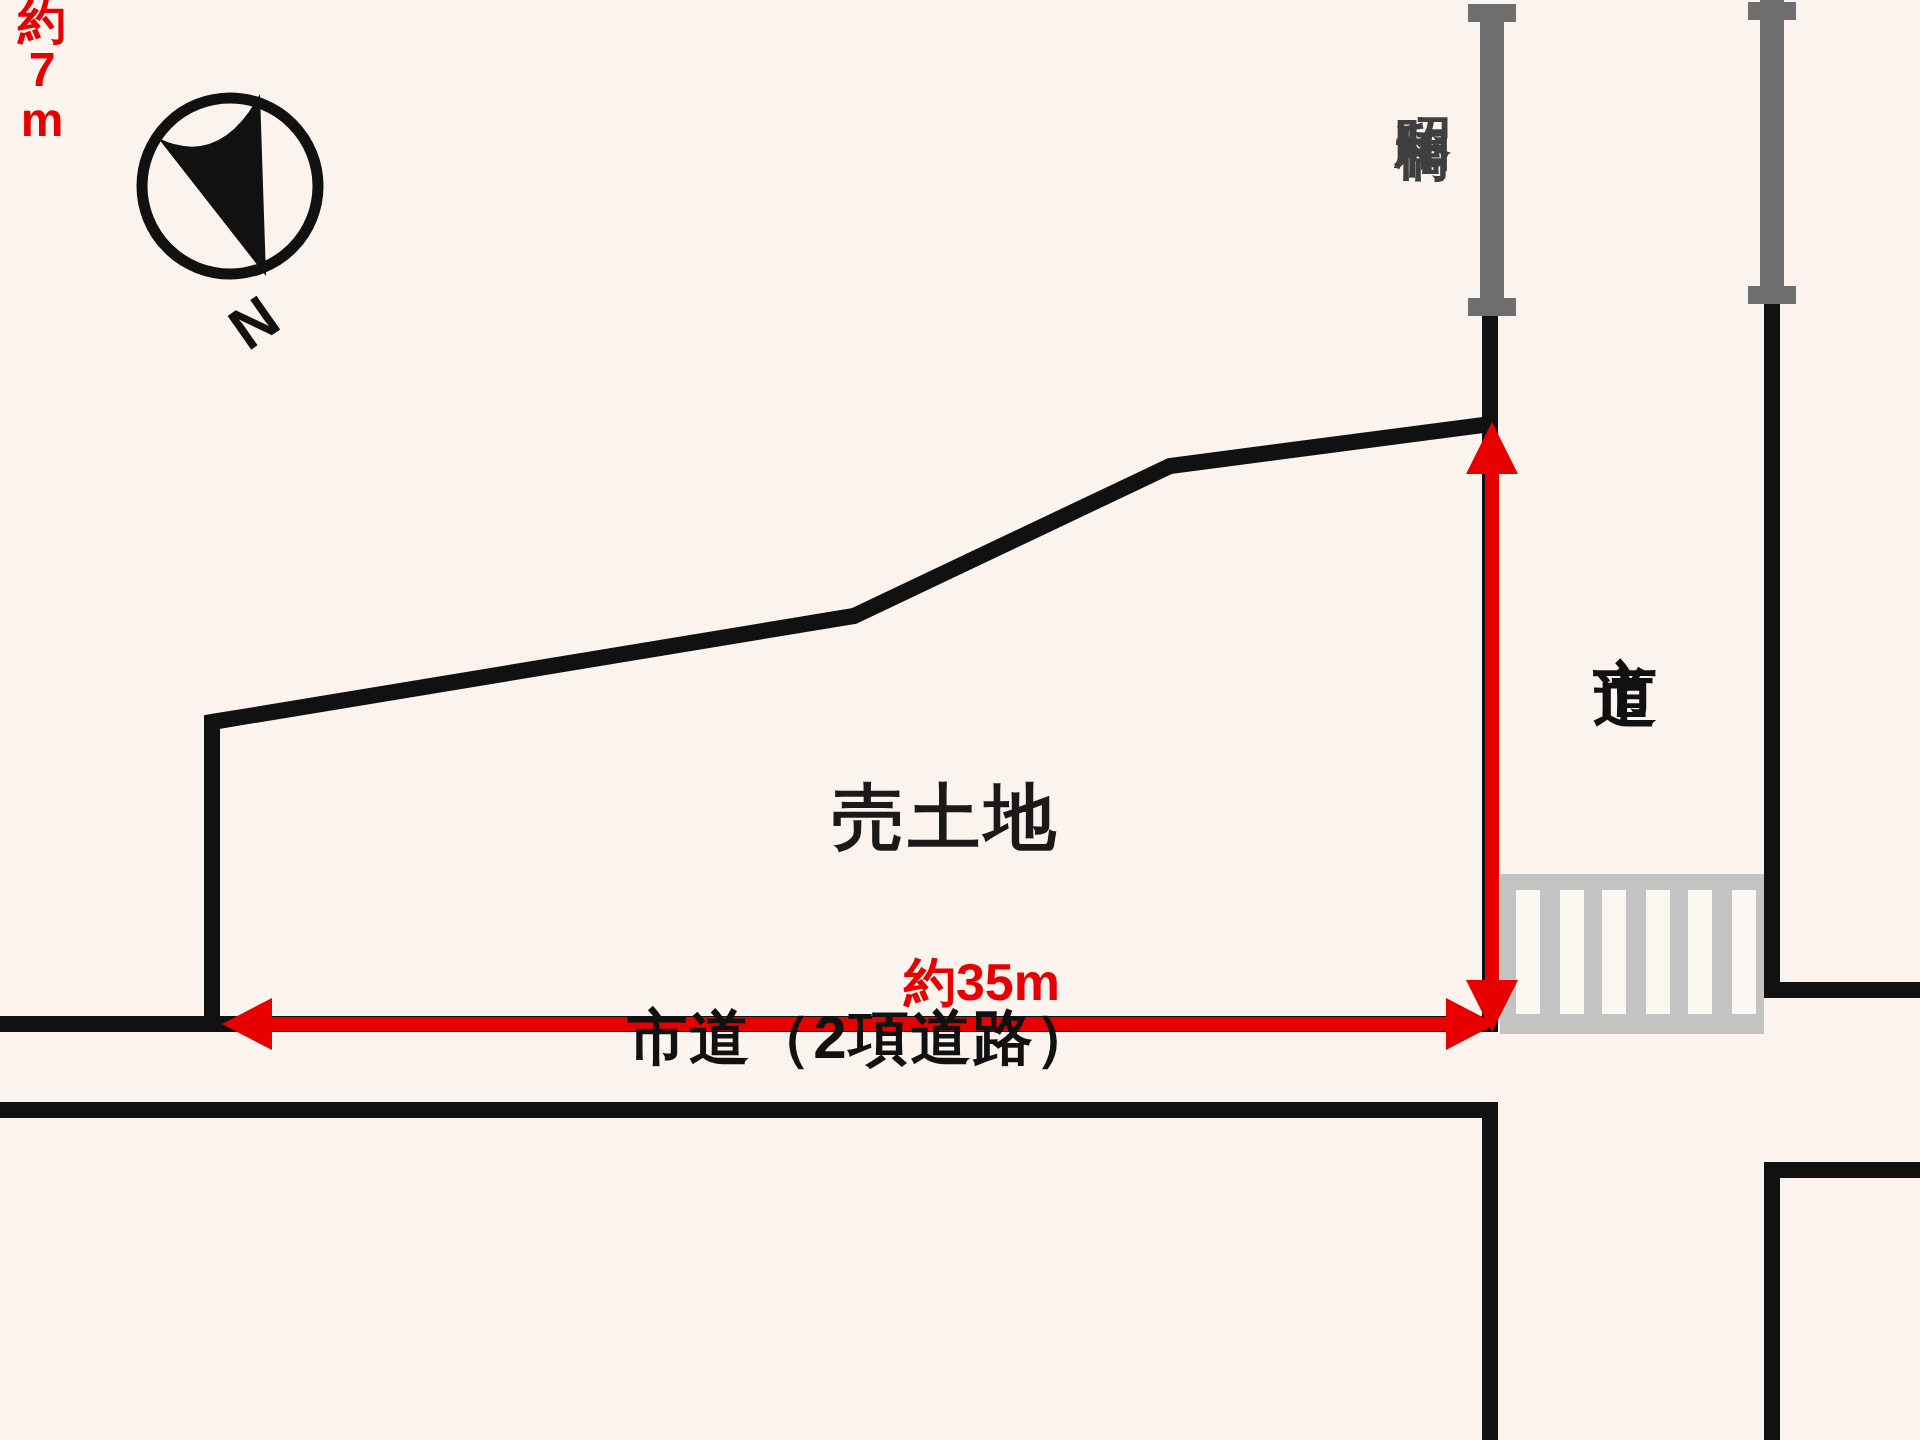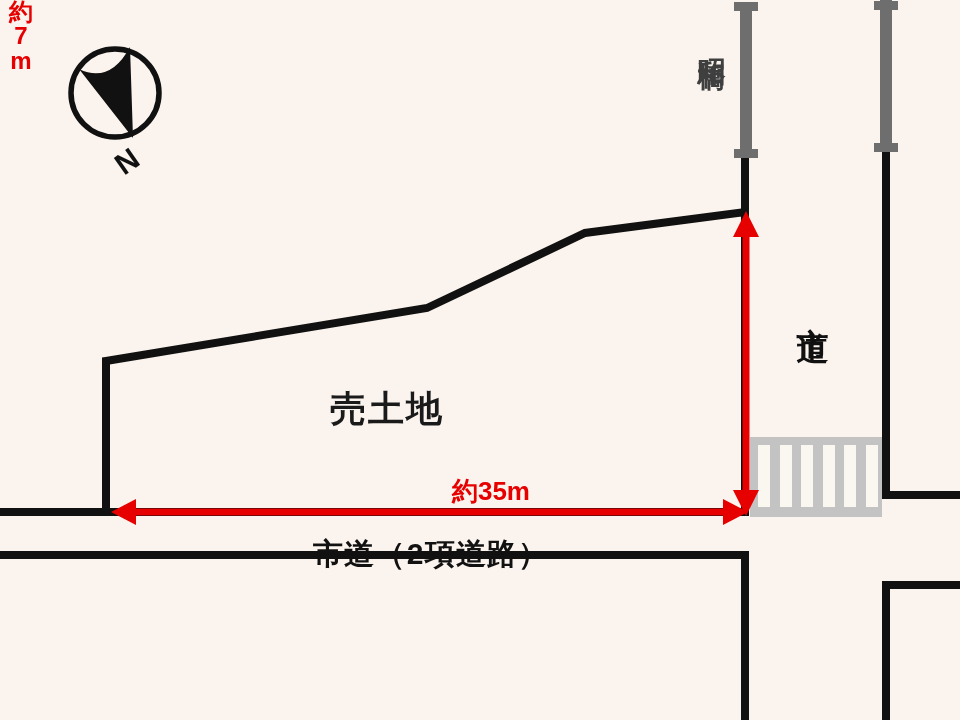--- a/index.html
+++ b/index.html
@@ -39,41 +39,40 @@
     left: 797px;
     top: 302px;
     font-size: 32px;
     letter-spacing: 5px;
     color: #111111;
   }
   .plot-label {
     left: 330px;
     top: 385px;
     width: 200px;
-    text-align: left;
+    text-align: right;
     font-size: 36px;
     letter-spacing: 2px;
   }
   .dim-width-label {
     left: 330px;
     top: 474px;
     width: 200px;
     text-align: right;
     font-size: 26px;
     color: #e60000;
   }
   .bottom-road-label {
     left: 231px;
-    top: 534px;
+    top: 499px;
     width: 400px;
     text-align: center;
     font-size: 30px;
     letter-spacing: 1px;
     color: #111111;
-    font-family: Liberation Mono, monospace;
   }
   .dim-depth-label {
     left: 698px;
     top: 326px;
     width: 42px;
     display: flex;
     flex-direction: column;
     align-items: center;
     font-size: 24px;
     line-height: 1.02;

